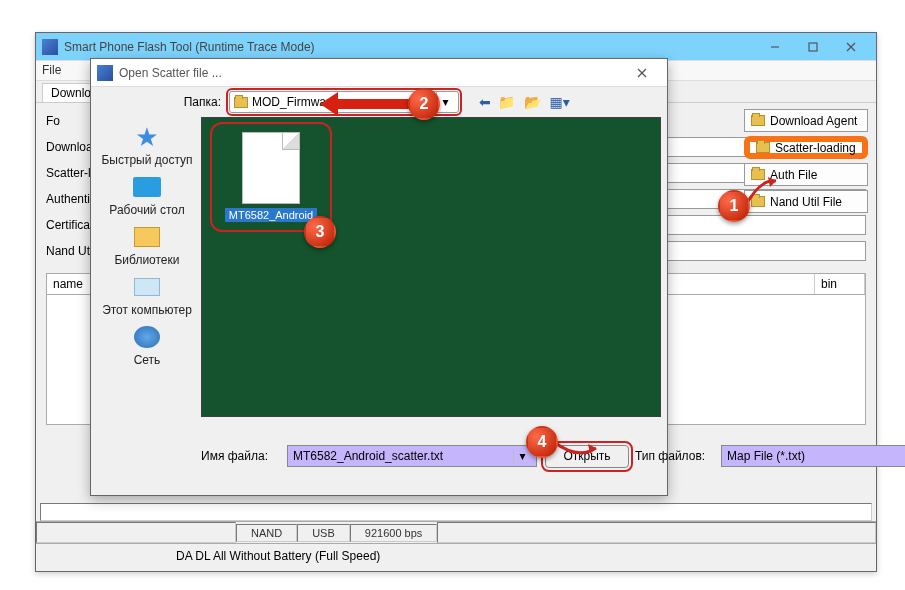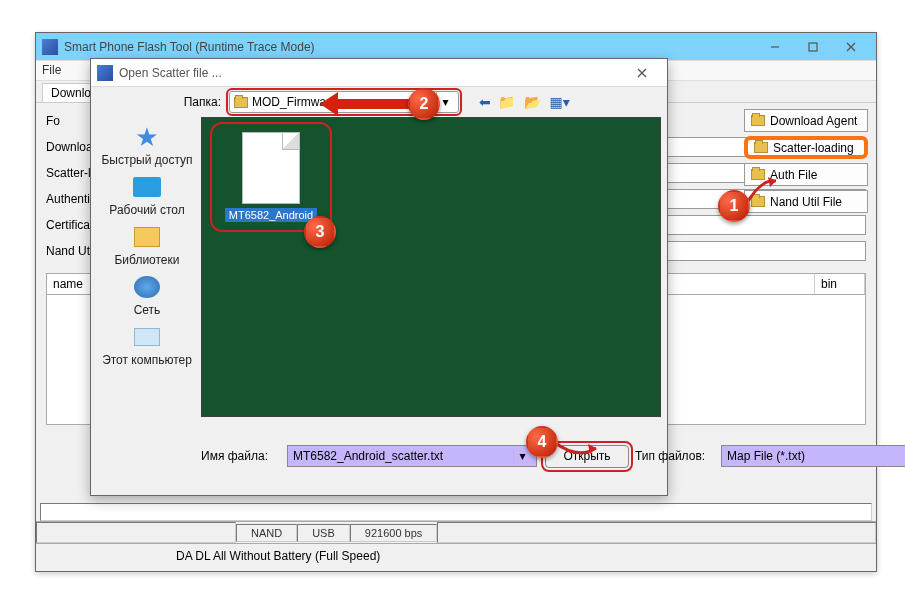--- a/index.html
+++ b/index.html
@@ -15,21 +15,21 @@
 .menubar { height: 20px; padding: 2px 6px; background: #f8f8f8; border-bottom: 1px solid #ddd; display: flex; gap: 14px; color: #333; }
 .tabs-row { height: 22px; padding: 0 6px; border-bottom: 1px solid #ccc; display: flex; align-items: end; }
 .tab { padding: 2px 8px; border: 1px solid #ccc; border-bottom: none; background: #fff; margin-right: 2px; }
 .tool-area { position: relative; height: 400px; background: #f0f0f0; padding: 6px 10px; }
 
 .field-row { display: flex; align-items: center; height: 24px; margin-bottom: 2px; }
 .field-label { width: 70px; }
 .field-box { flex: 1; border: 1px solid #999; background: #fff; height: 20px; }
 .right-btns { position: absolute; right: 8px; top: 6px; width: 124px; display: flex; flex-direction: column; gap: 4px; }
 .rbtn { height: 23px; border: 1px solid #999; background: #fdfdfd; display: flex; align-items: center; padding: 0 6px; gap: 5px; font-size: 11px; }
-.rbtn.hl { border: 4px solid #f97316; border-radius: 6px; }
+.rbtn.hl { border: 6px solid #f97316; border-radius: 6px; }
 .folder-ico { width: 14px; height: 11px; background: #e8c050; border: 1px solid #b89030; position: relative; }
 .folder-ico:before { content:""; position:absolute; top:-3px; left:0; width:6px; height:3px; background:#e8c050; border:1px solid #b89030; border-bottom:none;}
 
 .grid-header { margin-top: 10px; border: 1px solid #aaa; background: #fff; height: 22px; display: flex; }
 .grid-header .col { border-right: 1px solid #ccc; padding: 3px 6px; }
 .grid-body { height: 130px; background: #fff; border: 1px solid #aaa; border-top: none; }
 
 .statusbar { border-top: 1px solid #aaa; height: 22px; display: flex; align-items: center; background: #f0f0f0; }
 .statusbar .cell { border: 1px inset #ccc; padding: 2px 14px; font-size: 11px; color: #333; }
 .statusbar .spacer { flex: 1; border: 1px inset #ccc; height: 100%; }
@@ -220,29 +220,29 @@
         <span>Рабочий стол</span>
       </div>
     <div class="place">
         <div class="pic">
           <div class="libfolder"></div>
         </div>
         <span>Библиотеки</span>
       </div>
     <div class="place">
         <div class="pic">
+          <div class="pc"></div>
+        </div>
+        <span>Этот компьютер</span>
+      </div>
+    <div class="place">
+        <div class="pic">
           <div class="network"></div>
         </div>
         <span>Сеть</span>
-      </div>
-    <div class="place">
-        <div class="pic">
-          <div class="pc"></div>
-        </div>
-        <span>Этот компьютер</span>
       </div>
   </div>
 
   <div class="filepane">
     <div class="file-item hl">
       <div class="doc-icon"></div>
       <div class="fname">MT6582_Android</div>
     </div>
   </div>
 

